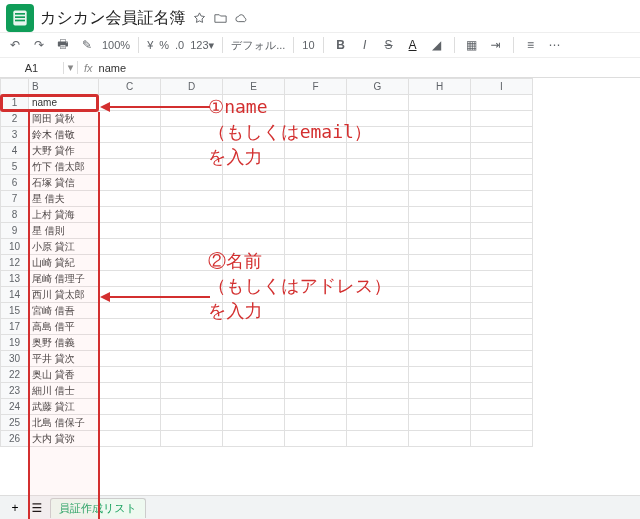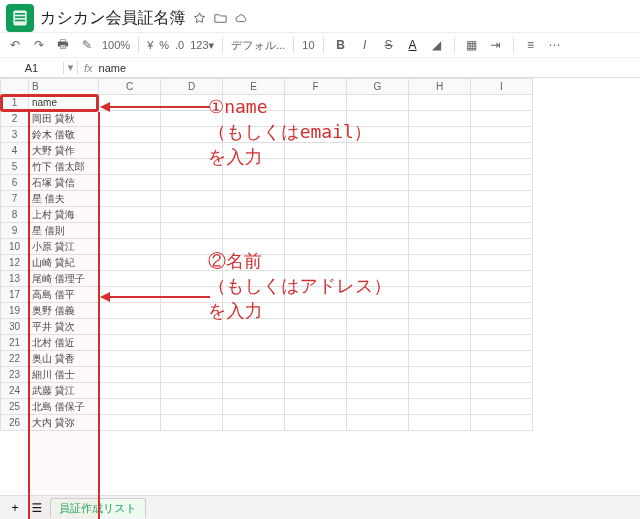--- a/index.html
+++ b/index.html
@@ -247,20 +247,42 @@
           <td class="colB">尾崎 借理子</td>
           <td class="colC"></td>
           <td class="colC"></td>
           <td class="colC"></td>
           <td class="colC"></td>
           <td class="colC"></td>
           <td class="colC"></td>
           <td class="colC"></td>
         </tr>
         <tr>
+          <th class="rowhdr">14</th>
+          <td class="colB">西川 貸太郎</td>
+          <td class="colC"></td>
+          <td class="colC"></td>
+          <td class="colC"></td>
+          <td class="colC"></td>
+          <td class="colC"></td>
+          <td class="colC"></td>
+          <td class="colC"></td>
+        </tr>
+        <tr>
+          <th class="rowhdr">15</th>
+          <td class="colB">宮崎 借吾</td>
+          <td class="colC"></td>
+          <td class="colC"></td>
+          <td class="colC"></td>
+          <td class="colC"></td>
+          <td class="colC"></td>
+          <td class="colC"></td>
+          <td class="colC"></td>
+        </tr>
+        <tr>
           <th class="rowhdr">17</th>
           <td class="colB">高島 借平</td>
           <td class="colC"></td>
           <td class="colC"></td>
           <td class="colC"></td>
           <td class="colC"></td>
           <td class="colC"></td>
           <td class="colC"></td>
           <td class="colC"></td>
         </tr>
@@ -271,31 +293,20 @@
           <td class="colC"></td>
           <td class="colC"></td>
           <td class="colC"></td>
           <td class="colC"></td>
           <td class="colC"></td>
           <td class="colC"></td>
         </tr>
         <tr>
           <th class="rowhdr">30</th>
           <td class="colB">平井 貸次</td>
-          <td class="colC"></td>
-          <td class="colC"></td>
-          <td class="colC"></td>
-          <td class="colC"></td>
-          <td class="colC"></td>
-          <td class="colC"></td>
-          <td class="colC"></td>
-        </tr>
-        <tr>
-          <th class="rowhdr">21</th>
-          <td class="colB">北村 借近</td>
           <td class="colC"></td>
           <td class="colC"></td>
           <td class="colC"></td>
           <td class="colC"></td>
           <td class="colC"></td>
           <td class="colC"></td>
           <td class="colC"></td>
         </tr>
         <tr>
           <th class="rowhdr">22</th>

